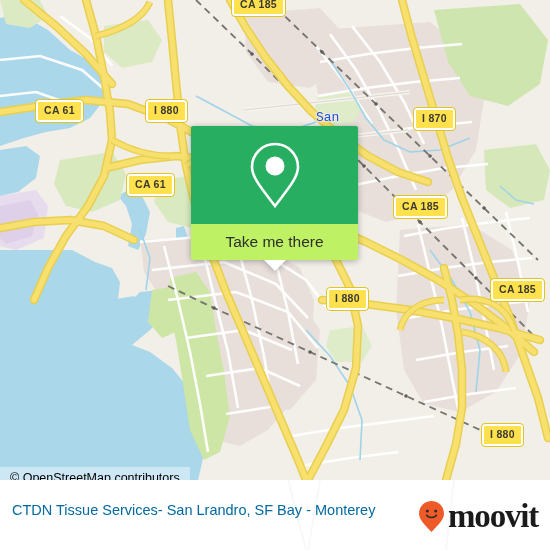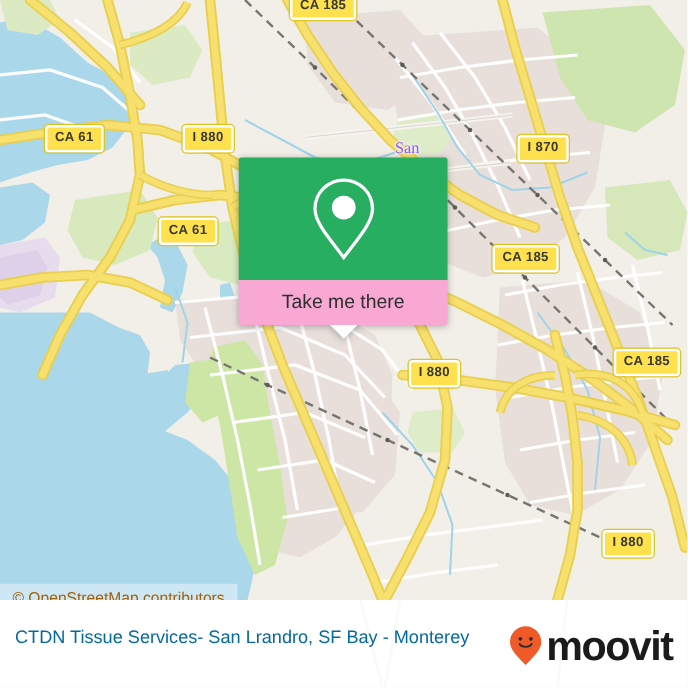--- a/index.html
+++ b/index.html
@@ -33,44 +33,44 @@
     line-height: 1;
     padding: 3px 6px 4px 6px;
     letter-spacing: 0.3px;
     white-space: nowrap;
     font-family: "Liberation Sans", sans-serif;
   }
 
   
   .place-label {
     position: absolute;
-    color: #8b5cf6;
+    color: #1d4ed8;
     font-size: 13px;
-    font-family: Liberation Serif, serif;
+    font-family: Liberation Mono, monospace;
     text-shadow: 1px 0 1.5px #f2efe9, -1px 0 1.5px #f2efe9,
                  0 1px 1.5px #f2efe9, 0 -1px 1.5px #f2efe9;
     white-space: nowrap;
   }
 
   
   #popup {
     position: absolute;
     left: 191px; top: 126px;
     width: 167px;
     filter: drop-shadow(0 1px 3px rgba(0,0,0,0.30));
   }
   #popup-head {
     height: 98px;
     background: #27ae60;
     display: flex; align-items: center; justify-content: center;
     border-radius: 2px 2px 0 0;
   }
   #popup-foot {
     height: 36px;
-    background: #f9a8d4;
+    background: #bef264;
     display: flex; align-items: center; justify-content: center;
     border-radius: 0 0 2px 2px;
     position: relative;
   }
   #popup-label {
     font-size: 15.5px;
     color: #2e2e2e;
     font-family: "Liberation Sans", sans-serif;
   }
   #popup-tail {
@@ -81,21 +81,21 @@
     border-left: 11px solid transparent;
     border-right: 11px solid transparent;
     border-top: 11px solid #ffffff;
   }
 
   
   #attribution {
     position: absolute;
     left: 0; top: 467px;
     background: rgba(209,233,245,0.88);
-    color: #a16207;
+    color: #000000;
     font-size: 12.5px;
     padding: 4px 10px 5px 10px;
     font-family: "Liberation Sans", sans-serif;
     white-space: nowrap;
   }
 
   
   #footer {
     position: absolute;
     left: 0; top: 480px;
@@ -123,21 +123,21 @@
     right: 12px; top: 500px;
     display: flex; align-items: center; gap: 3px;
   }
   #brand-pin { width: 27px; height: 33px; display: block; }
   #brand-text {
     font-size: 33px;
     font-weight: bold;
     color: #1b1b1b;
     letter-spacing: -1.2px;
     line-height: 33px;
-    font-family: Liberation Sans, sans-serif;
+    font-family: Liberation Serif, serif;
   }
 </style>
 </head>
 <body>
 
 <div id="app">
 
   <div id="map">
 
     <svg class="map-svg" viewBox="0 0 550 480">

